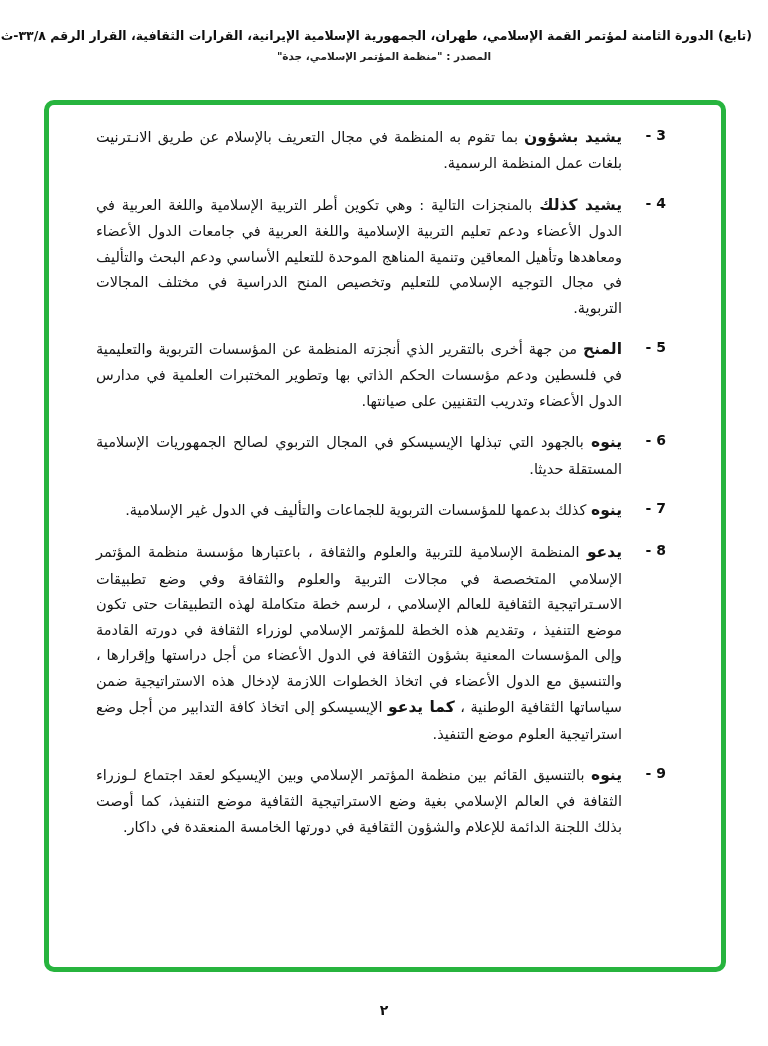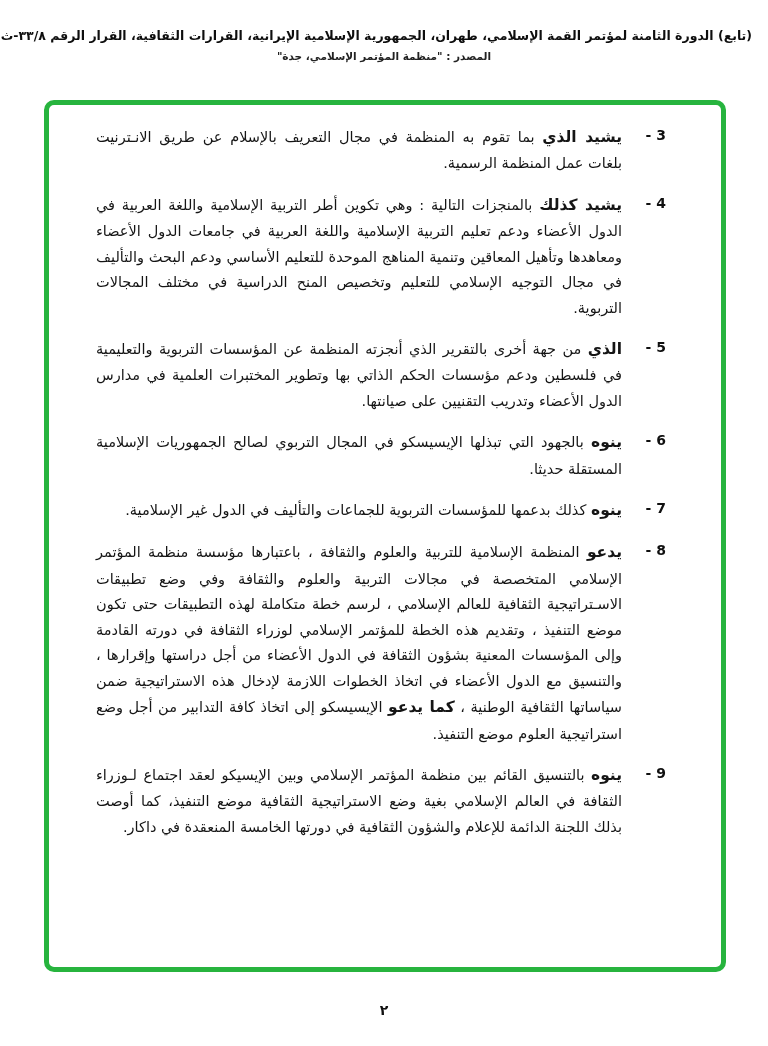--- a/index.html
+++ b/index.html
@@ -85,29 +85,29 @@
   <div class="page-header">
     <div class="header-line1">(تابع) الدورة الثامنة لمؤتمر القمة الإسلامي، طهران، الجمهورية الإسلامية الإيرانية، القرارات الثقافية، القرار الرقم ٣٣/٨-ث (ق.إ)</div>
     <div class="header-line2">المصدر : "منظمة المؤتمر الإسلامي، جدة"</div>
   </div>
 
   <div class="highlight-box" style="border-color: rgb(39, 180, 62);"></div>
 
   <div class="content">
       <div class="item">
         <div class="marker">3 -</div>
-        <p class="item-text"><span class="seg-bold">يشيد الذي</span><span class="seg-normal"> بما تقوم به المنظمة في مجال التعريف بالإسلام عن طريق الانـترنيت بلغات عمل المنظمة الرسمية.</span></p>
+        <p class="item-text"><span class="seg-bold">يشيد بشؤون</span><span class="seg-normal"> بما تقوم به المنظمة في مجال التعريف بالإسلام عن طريق الانـترنيت بلغات عمل المنظمة الرسمية.</span></p>
       </div>
       <div class="item">
         <div class="marker">4 -</div>
         <p class="item-text"><span class="seg-bold">يشيد كذلك</span><span class="seg-normal"> بالمنجزات التالية : وهي تكوين أطر التربية الإسلامية واللغة العربية في الدول الأعضاء ودعم تعليم التربية الإسلامية واللغة العربية في جامعات الدول الأعضاء ومعاهدها وتأهيل المعاقين وتنمية المناهج الموحدة للتعليم الأساسي ودعم البحث والتأليف في مجال التوجيه الإسلامي للتعليم وتخصيص المنح الدراسية في مختلف المجالات التربوية.</span></p>
       </div>
       <div class="item">
         <div class="marker">5 -</div>
-        <p class="item-text"><span class="seg-bold">الذي</span><span class="seg-normal"> من جهة أخرى بالتقرير الذي أنجزته المنظمة عن المؤسسات التربوية والتعليمية في فلسطين ودعم مؤسسات الحكم الذاتي بها وتطوير المختبرات العلمية في مدارس الدول الأعضاء وتدريب التقنيين على صيانتها.</span></p>
+        <p class="item-text"><span class="seg-bold">المنح</span><span class="seg-normal"> من جهة أخرى بالتقرير الذي أنجزته المنظمة عن المؤسسات التربوية والتعليمية في فلسطين ودعم مؤسسات الحكم الذاتي بها وتطوير المختبرات العلمية في مدارس الدول الأعضاء وتدريب التقنيين على صيانتها.</span></p>
       </div>
       <div class="item">
         <div class="marker">6 -</div>
         <p class="item-text"><span class="seg-bold">ينوه</span><span class="seg-normal"> بالجهود التي تبذلها الإيسيسكو في المجال التربوي لصالح الجمهوريات الإسلامية المستقلة حديثا.</span></p>
       </div>
       <div class="item">
         <div class="marker">7 -</div>
         <p class="item-text"><span class="seg-bold">ينوه</span><span class="seg-normal"> كذلك بدعمها للمؤسسات التربوية للجماعات والتأليف في الدول غير الإسلامية.</span></p>
       </div>
       <div class="item">

